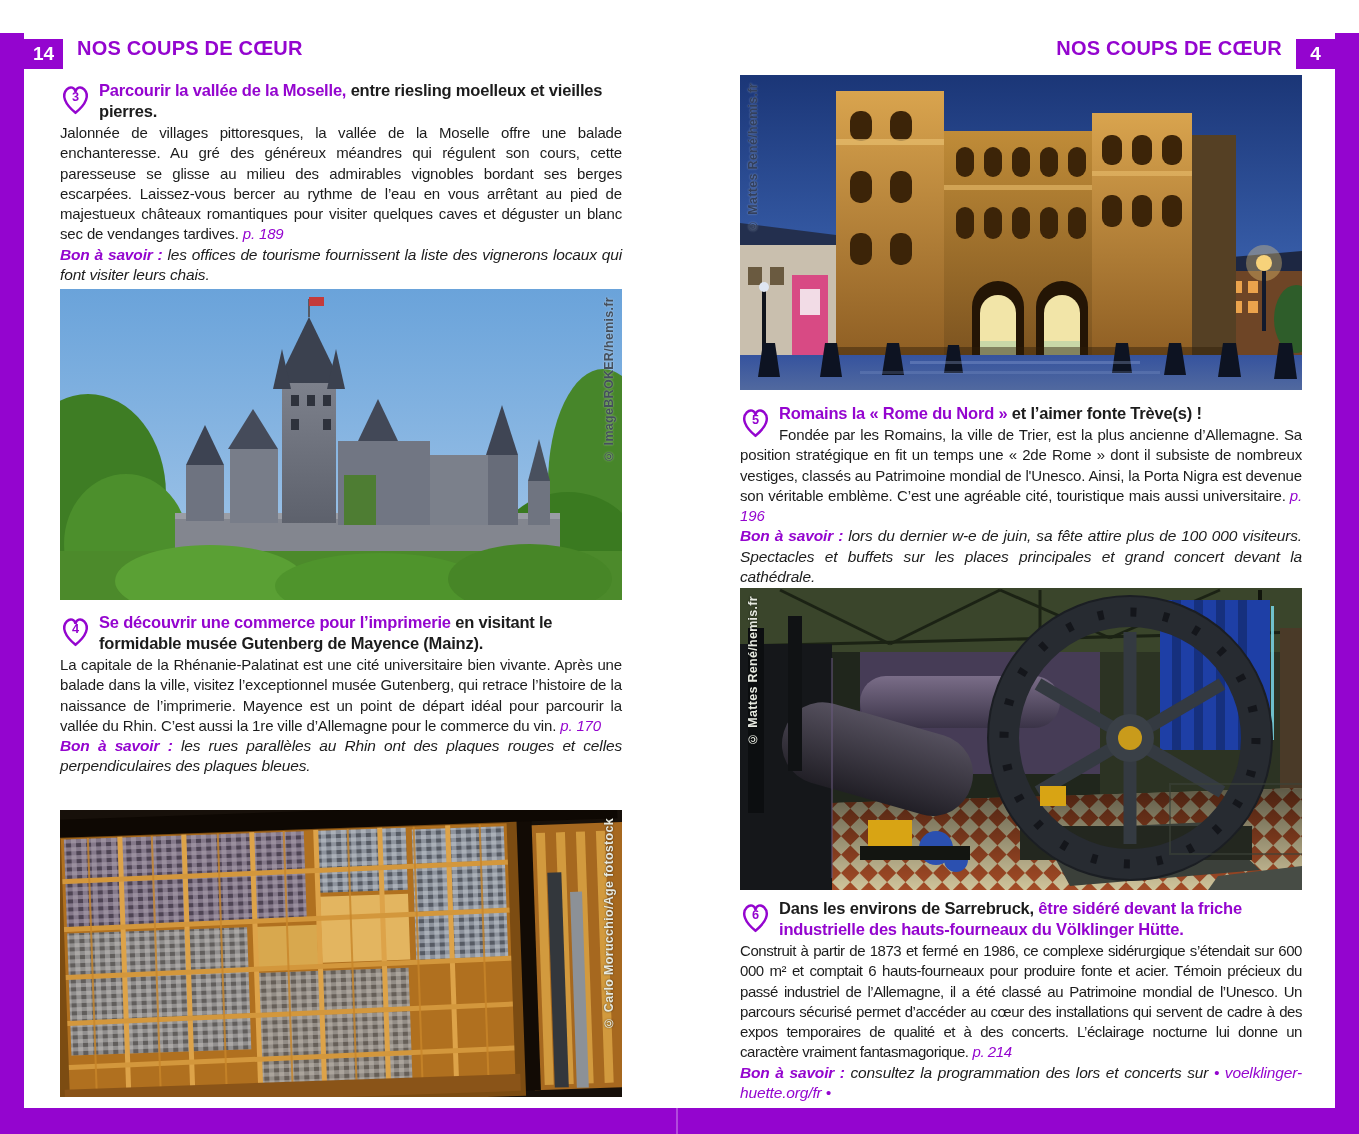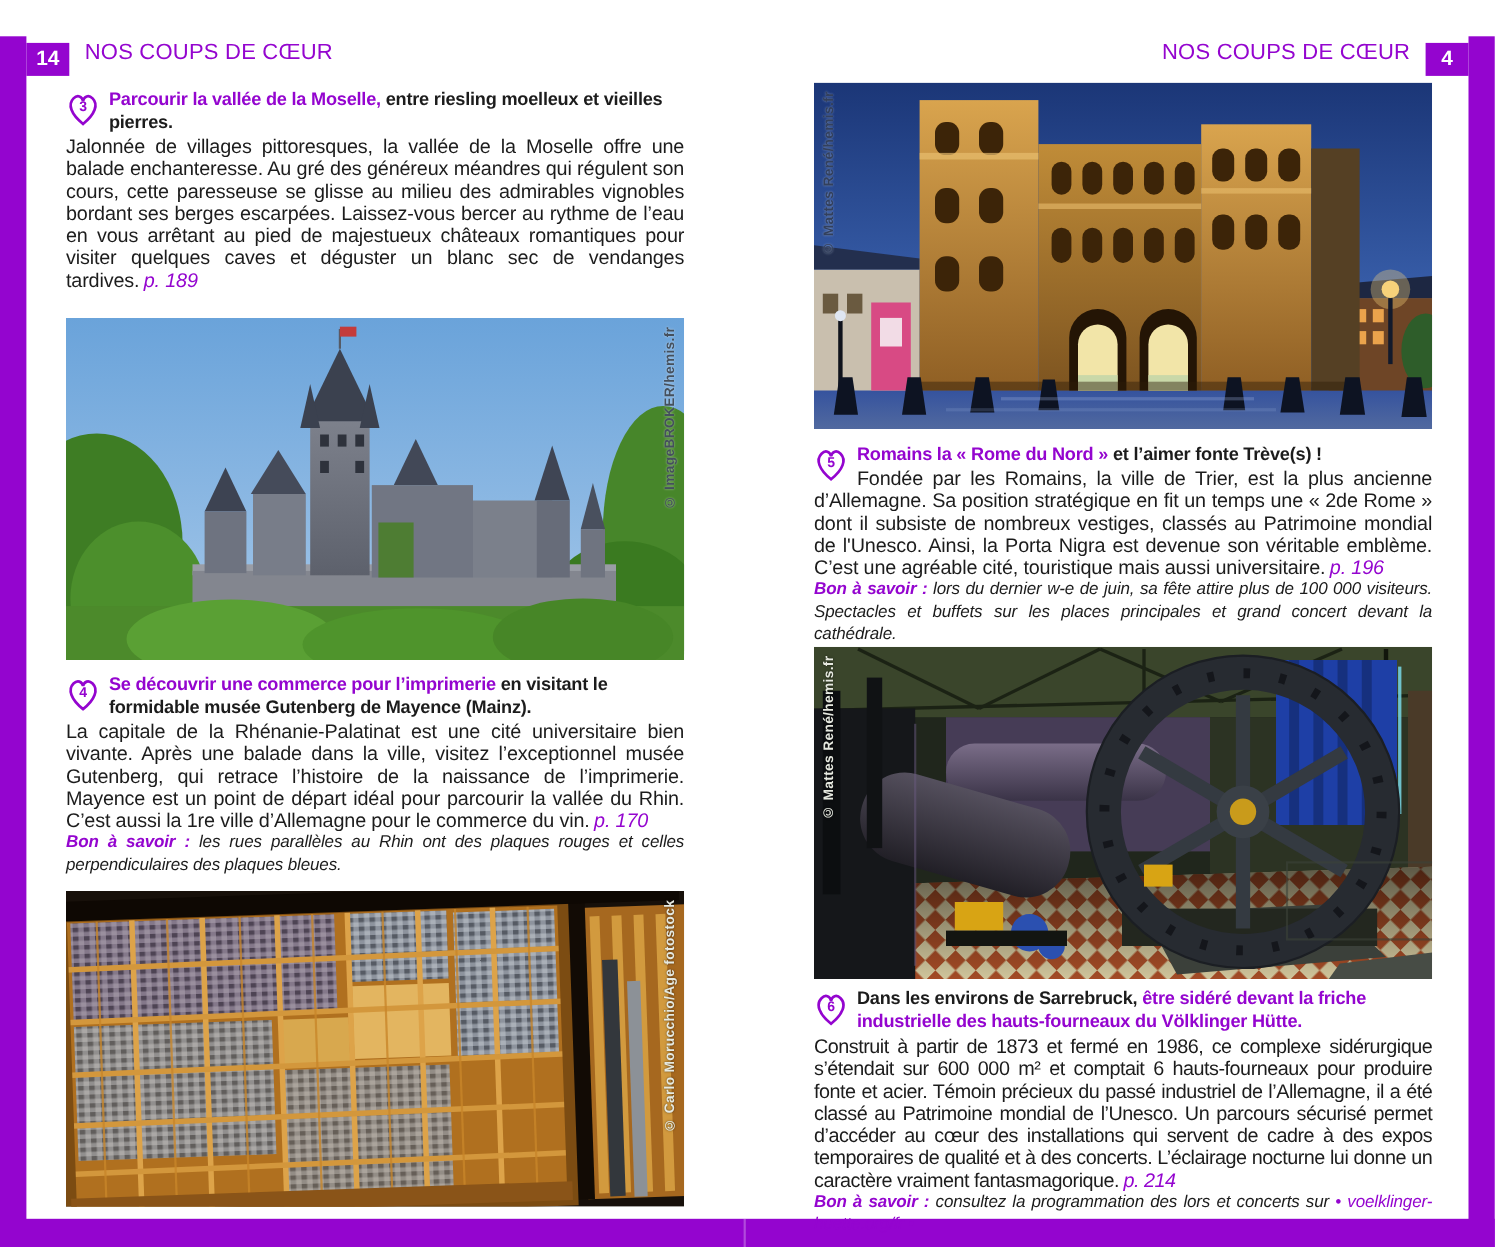--- a/index.html
+++ b/index.html
@@ -7,28 +7,28 @@
         font-family:"Liberation Sans","DejaVu Sans",sans-serif;color:#1c1c1c;}
   :root{--accent:#9405cf;}
   
   .strip{position:absolute;top:33px;bottom:0;width:24px;background:var(--accent);}
   .strip.left{left:0;} .strip.right{right:0;}
   .bottombar{position:absolute;left:0;right:0;bottom:0;height:26px;background:var(--accent);}
   .seam{position:absolute;bottom:0;height:26px;left:676px;width:2px;background:rgba(255,255,255,0.28);}
   .pagenum{position:absolute;top:39px;width:39px;height:30px;background:var(--accent);color:#fff;
            font-weight:bold;font-size:19px;display:flex;align-items:center;justify-content:center;}
   .pagenum.l{left:24px;} .pagenum.r{right:24px;}
-  .htitle{position:absolute;top:37px;font-size:20px;font-weight:400;color:var(--accent);letter-spacing:0.2px;}
+  .htitle{position:absolute;top:37px;font-size:20px;font-weight:700;color:var(--accent);letter-spacing:0.2px;}
   .htitle.l{left:77px;} .htitle.r{right:77px;text-align:right;}
   
   .item{position:absolute;width:562px;}
   .heart{float:left;width:31px;height:34px;margin:2px 8px 2px 0;}
   h3{margin:0 0 1px 0;font-size:16.5px;line-height:21px;font-weight:bold;letter-spacing:-0.2px;}
   .acc{color:var(--accent);text-align:center;}
-  p.body{margin:0;font-size:18px;line-height:20.3px;text-align:justify;letter-spacing:-0.15px;}
+  p.body{margin:0;font-size:15px;line-height:20.3px;text-align:justify;letter-spacing:-0.15px;}
   p.body.tight{letter-spacing:-0.45px;}
   .pref{color:var(--accent);font-style:italic;margin-left:4px;}
   p.tip{margin:0;font-size:15.5px;line-height:20.3px;font-style:italic;text-align:justify;letter-spacing:-0.15px;}
   .tiplab{color:var(--accent);font-weight:bold;font-style:italic;}
   .tiplink{color:var(--accent);font-style:italic;}
   
   .photo{position:absolute;overflow:hidden;}
   .photo svg{display:block;width:100%;height:100%;}
   .credit{position:absolute;writing-mode:vertical-rl;transform:rotate(180deg);white-space:nowrap;
           font-size:12.5px;font-weight:bold;letter-spacing:0.3px;}
@@ -51,20 +51,21 @@
   <div class="htitle r">NOS COUPS DE CŒUR</div>
   <div class="pagenum r">4</div>
 
   <div class="item" style="left:60px;top:80px;">
     <svg class="heart" viewBox="0 0 34 36">
       <path d="M17 33 C 5 23.5, 1.5 13.5, 7.5 7.5 C 11.5 3.5, 16 5.5, 17 10 C 18 5.5, 22.5 3.5, 26.5 7.5 C 32.5 13.5, 29 23.5, 17 33 Z" fill="#fff" stroke="#9405cf" stroke-width="2.7"></path>
       <text x="17" y="20.5" text-anchor="middle" font-size="14" font-weight="bold" fill="#9405cf">3</text>
     </svg>
     <h3><span class="acc">Parcourir la vallée de la Moselle,</span><span> entre riesling moelleux et vieilles pierres.</span></h3>
     <p class="body"><span>Jalonnée de villages pittoresques, la vallée de la Moselle offre une balade enchanteresse. Au gré des généreux méandres qui régulent son cours, cette paresseuse se glisse au milieu des admirables vignobles bordant ses berges escarpées. Laissez-vous bercer au rythme de l’eau en vous arrêtant au pied de majestueux châteaux romantiques pour visiter quelques caves et déguster un blanc sec de vendanges tardives.</span><span class="pref">p. 189</span></p>
+    <p class="tip"><span class="tiplab">Bon à savoir :</span><span> les offices de tourisme fournissent la liste des vignerons locaux qui font visiter leurs chais.</span></p>
   </div>
 
   <div class="photo" style="left:60px;top:289px;width:562px;height:311px;">
     <svg viewBox="0 0 562 311" preserveAspectRatio="none">
       <defs>
         <linearGradient id="sky1" x1="0" y1="0" x2="0" y2="1">
             <stop offset="0" stop-color="#6aa3da"></stop>
             <stop offset="1" stop-color="#a7c9ea"></stop>
           </linearGradient>
         <linearGradient id="stone" x1="0" y1="0" x2="0" y2="1">

